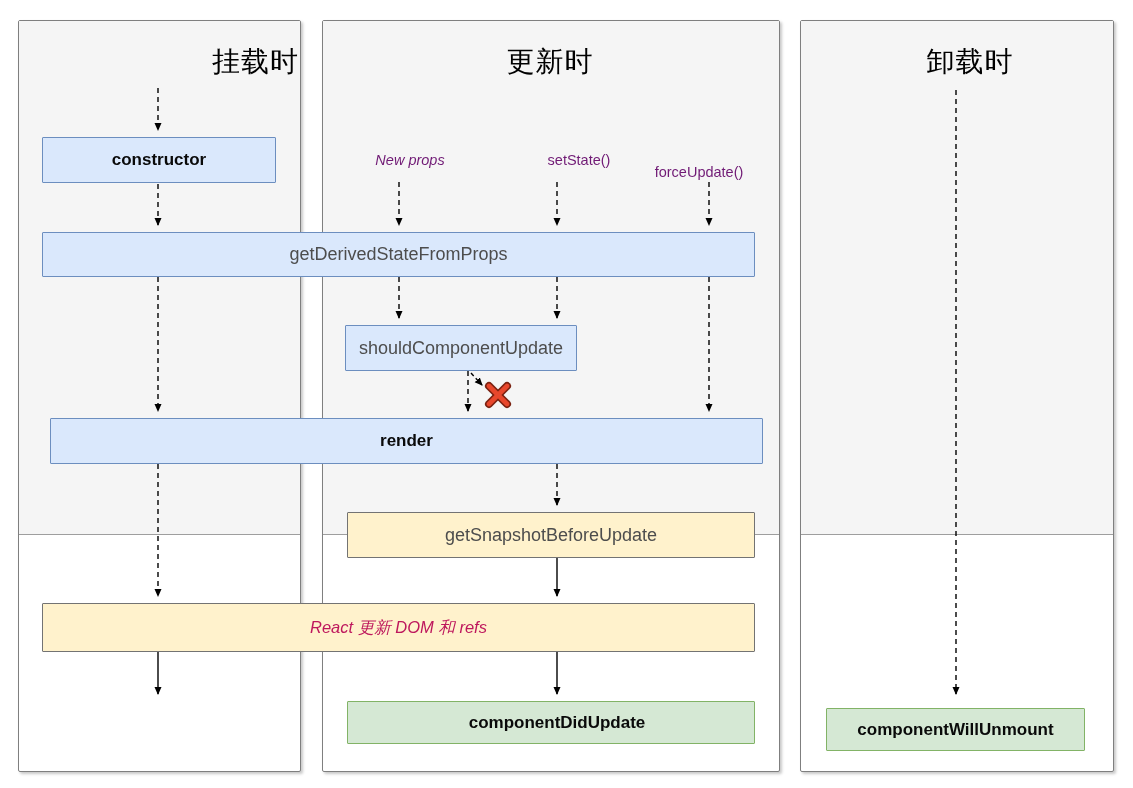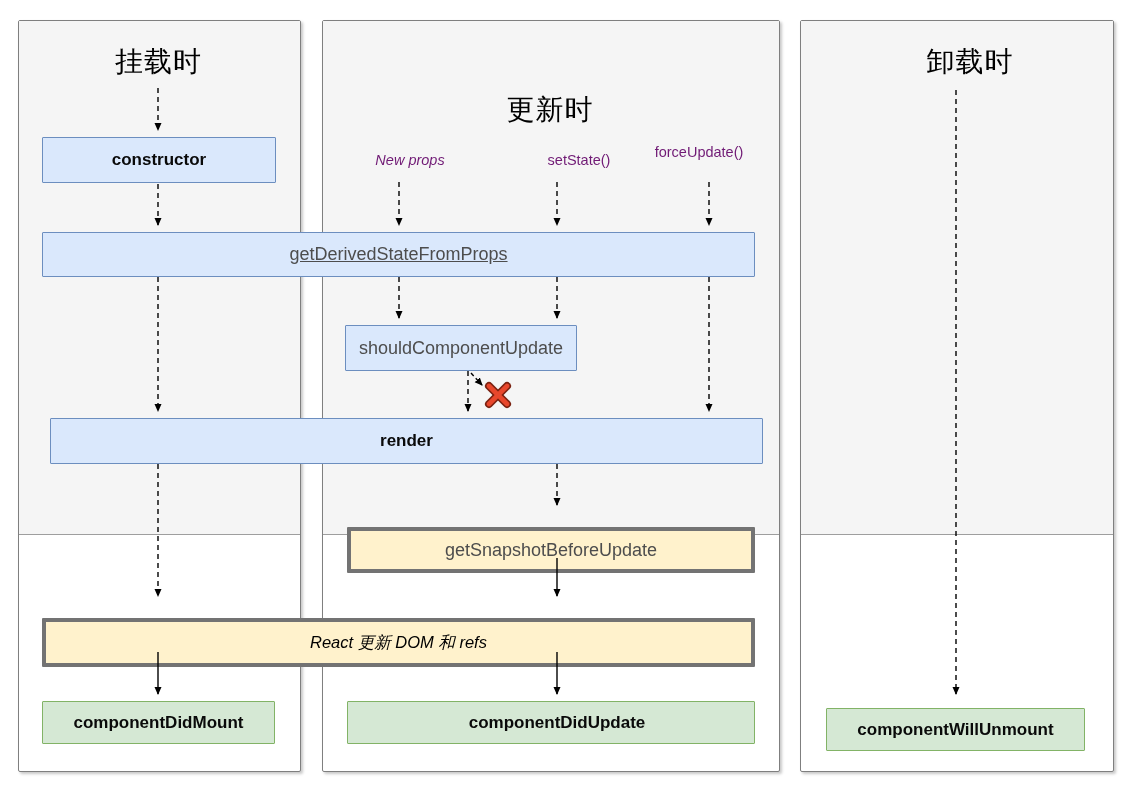--- a/index.html
+++ b/index.html
@@ -31,25 +31,25 @@
     letter-spacing:1px;
   }
   .node{
     position:absolute;
     display:flex;align-items:center;justify-content:center;
     border-radius:1px;
     box-sizing:border-box;
     z-index:2;
   }
   .node.blue  {background:#dae8fc;border:1px solid #6c8ebf;}
-  .node.yellow{background:#fff2cc;border:4px solid #737373;margin-top:15px;}
+  .node.yellow{background:#fff2cc;border:1px solid #737373;}
   .node.green {background:#d5e8d4;border:1px solid #82b366;}
   .node.bold-label{font-weight:bold;font-size:17px;color:#0a0a0a;}
   .node.light-label{font-weight:300;font-size:18px;color:#4d4d4d;}
-  .node.italic-label{font-style:italic;font-weight:300;font-size:16.5px;color:#000000;}
+  .node.italic-label{font-style:italic;font-weight:300;font-size:16.5px;color:#be185d;}
   .trigger{
     position:absolute;
     width:160px;
     text-align:center;
     font-size:14.5px;
     color:#701a75;
     z-index:2;
   }
   .trigger.italic{font-style:italic;}
   svg.overlay{
@@ -67,41 +67,40 @@
   <div class="panel" style="left:18px;top:20px;width:281px;height:750px;">
     <div class="panel-top"></div>
   </div>
   <div class="panel" style="left:322px;top:20px;width:456px;height:750px;">
     <div class="panel-top"></div>
   </div>
   <div class="panel" style="left:800px;top:20px;width:312px;height:750px;">
     <div class="panel-top"></div>
   </div>
 
-  <div class="panel-title" style="left:18px;top:43px;width:281px;">挂载时</div>
-  <div class="panel-title" style="left:322px;top:43px;width:456px;margin-top:48px;">更新时</div>
+  <div class="panel-title" style="left:18px;top:43px;width:281px;text-align:right;">挂载时</div>
+  <div class="panel-title" style="left:322px;top:43px;width:456px;">更新时</div>
   <div class="panel-title" style="left:800px;top:43px;width:340px;">卸载时</div>
 
   <div class="trigger italic" style="left:330px;top:152px;">New props</div>
   <div class="trigger" style="left:499px;top:152px;">setState()</div>
-  <div class="trigger" style="left:619px;top:144px;">forceUpdate()</div>
+  <div class="trigger" style="left:619px;top:164px;">forceUpdate()</div>
 
   <div class="node blue bold-label" style="left:42px;top:137px;width:234px;height:46px;">constructor</div>
 
-  <div class="node blue light-label" style="left:42px;top:232px;width:713px;height:45px;text-decoration:underline;">getDerivedStateFromProps</div>
+  <div class="node blue light-label" style="left:42px;top:232px;width:713px;height:45px;">getDerivedStateFromProps</div>
 
   <div class="node blue light-label" style="left:345px;top:325px;width:232px;height:46px;">shouldComponentUpdate</div>
 
   <div class="node blue bold-label" style="left:50px;top:418px;width:713px;height:46px;">render</div>
 
   <div class="node yellow light-label" style="left:347px;top:512px;width:408px;height:46px;">getSnapshotBeforeUpdate</div>
 
   <div class="node yellow italic-label" style="left:42px;top:603px;width:713px;height:49px;">React 更新 DOM 和 refs</div>
 
-  <div class="node green bold-label" style="left:42px;top:701px;width:233px;height:43px;">componentDidMount</div>
 
   <div class="node green bold-label" style="left:347px;top:701px;width:408px;height:43px;padding-left:12px;">componentDidUpdate</div>
 
   <div class="node green bold-label" style="left:826px;top:701px;width:259px;height:43px;margin-top:7px;">componentWillUnmount</div>
 
   <svg class="overlay" viewBox="0 0 1133 788">
     <defs>
       <marker id="ah" markerUnits="userSpaceOnUse" markerWidth="10" markerHeight="9" refX="7" refY="3.5" orient="auto">
         <path d="M0,0 L8,3.5 L0,7 Z" fill="#000"></path>
       </marker>

